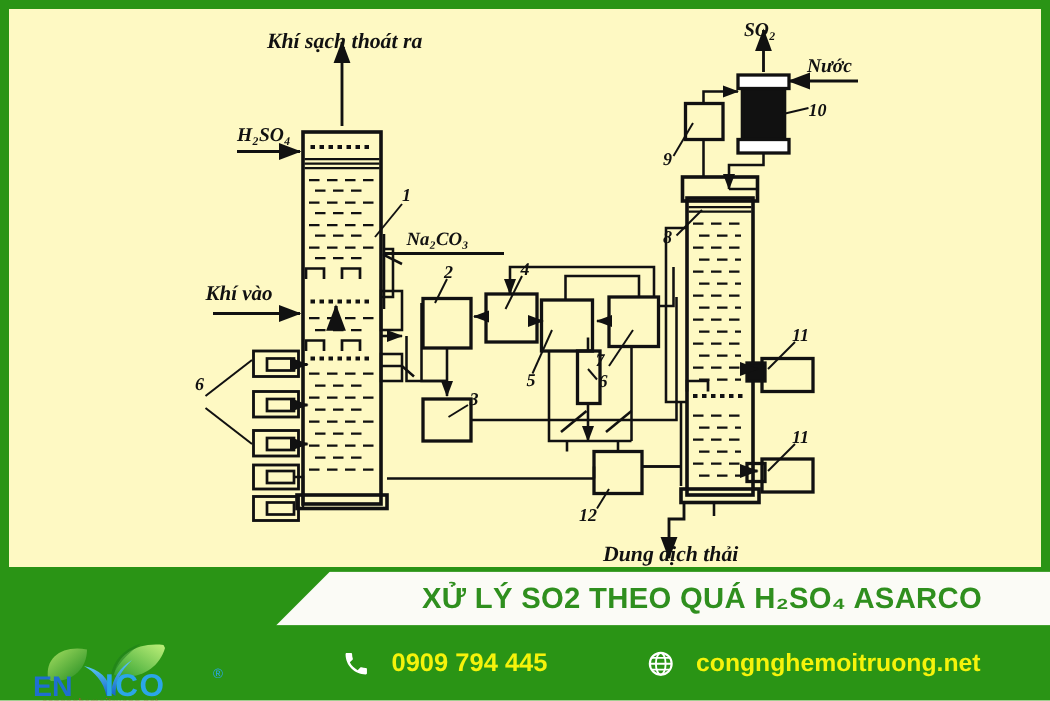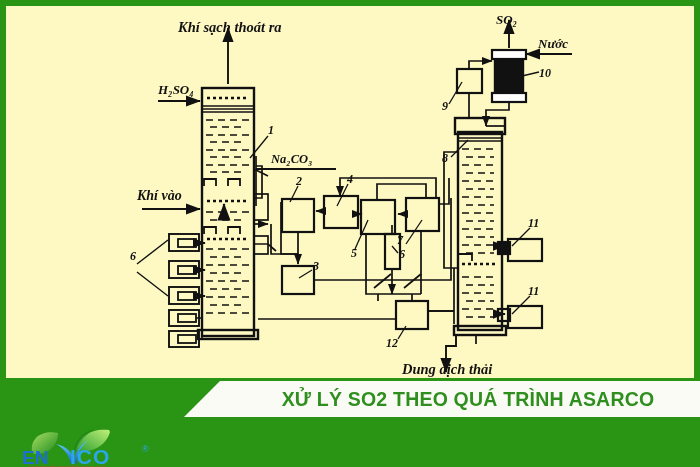--- a/index.html
+++ b/index.html
@@ -269,21 +269,21 @@
       <text class="dlabel" x="436" y="104" font-size="12">9</text>
       <text class="dlabel" x="533" y="71" font-size="12">10</text>
       <text class="dlabel" x="522" y="221" font-size="12">11</text>
       <text class="dlabel" x="522" y="289" font-size="12">11</text>
       <text class="dlabel" x="380" y="341" font-size="12">12</text>
     </svg>
   </div>
 
   <div class="footer">
     <div class="title-band"></div>
-    <div class="title-text">XỬ LÝ SO2 THEO QUÁ TRÌNH ASARCO</div>
+    <div class="title-text">XỬ LÝ SO2 THEO QUÁ H₂SO₄ ASARCO</div>
 
     <div class="logo">
       <svg viewBox="0 0 152 45" width="152" height="45">
         <defs>
           <linearGradient id="lf1" x1="0" y1="0" x2="1" y2="1">
             <stop offset="0" stop-color="#a8e063"></stop>
               <stop offset="1" stop-color="#1f8a1f"></stop>
           </linearGradient>
           <linearGradient id="lf2" x1="0" y1="1" x2="1" y2="0">
             <stop offset="0" stop-color="#2fa02f"></stop>
@@ -302,14 +302,33 @@
         <path d="M57,38 C55,28 49,22 42,18 C52,20 59,26 60,36 Z" fill="url(#blu)"></path>
         <path d="M60,36 C61,26 66,19 74,14 C66,22 63,28 63,38 Z" fill="url(#blu)"></path>
 
         <text x="8" y="38" font-family="Liberation Sans, sans-serif" font-size="19" font-weight="bold" fill="#1f6fd0">EN</text>
         <text x="56" y="38" font-family="Liberation Sans, sans-serif" font-size="21" font-weight="bold" fill="#2ba6e8" letter-spacing="1">ICO</text>
         <text x="128" y="26" font-family="Liberation Sans, sans-serif" font-size="9" fill="#2ba6e8">®</text>
         <text x="14" y="44" font-family="Liberation Sans, sans-serif" font-size="6.4" font-weight="bold" fill="#9a5a2a" letter-spacing=".2">congnghemoitruong.net</text>
       </svg>
     </div>
 
+    <div class="contact">
+      <span class="ico">
+        <svg width="19" height="19" viewBox="0 0 24 24">
+          <path fill="#ffffff" d="M6.6 10.8c1.4 2.8 3.8 5.1 6.6 6.6l2.2-2.2c.3-.3.7-.4 1-.2 1.2.4 2.4.6 3.6.6.6 0 1 .4 1 1V20c0 .6-.4 1-1 1C10.6 21 3 13.4 3 4c0-.6.4-1 1-1h3.5c.6 0 1 .4 1 1 0 1.3.2 2.5.6 3.6.1.4 0 .8-.2 1.1l-2.3 2.1z"></path>
+        </svg>
+      </span>
+      <span class="phone-num">0909 794 445</span>
+      <span class="gap"></span>
+      <span class="ico">
+        <svg width="19" height="19" viewBox="0 0 24 24">
+          <circle cx="12" cy="12" r="9.2" fill="none" stroke="#ffffff" stroke-width="1.8"></circle>
+          <ellipse cx="12" cy="12" rx="4.1" ry="9.2" fill="none" stroke="#ffffff" stroke-width="1.6"></ellipse>
+          <line x1="2.8" y1="12" x2="21.2" y2="12" stroke="#ffffff" stroke-width="1.6"></line>
+          <line x1="4.4" y1="7" x2="19.6" y2="7" stroke="#ffffff" stroke-width="1.4"></line>
+          <line x1="4.4" y1="17" x2="19.6" y2="17" stroke="#ffffff" stroke-width="1.4"></line>
+        </svg>
+      </span>
+      <span class="web-url">congnghemoitruong.net</span>
+    </div>
   </div>
 </div>
 
 </body></html>

